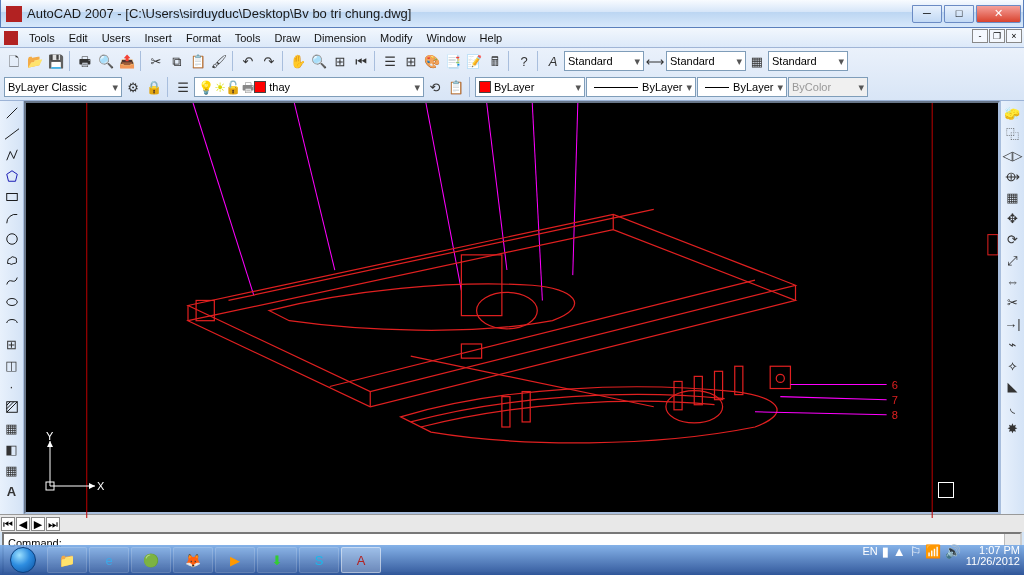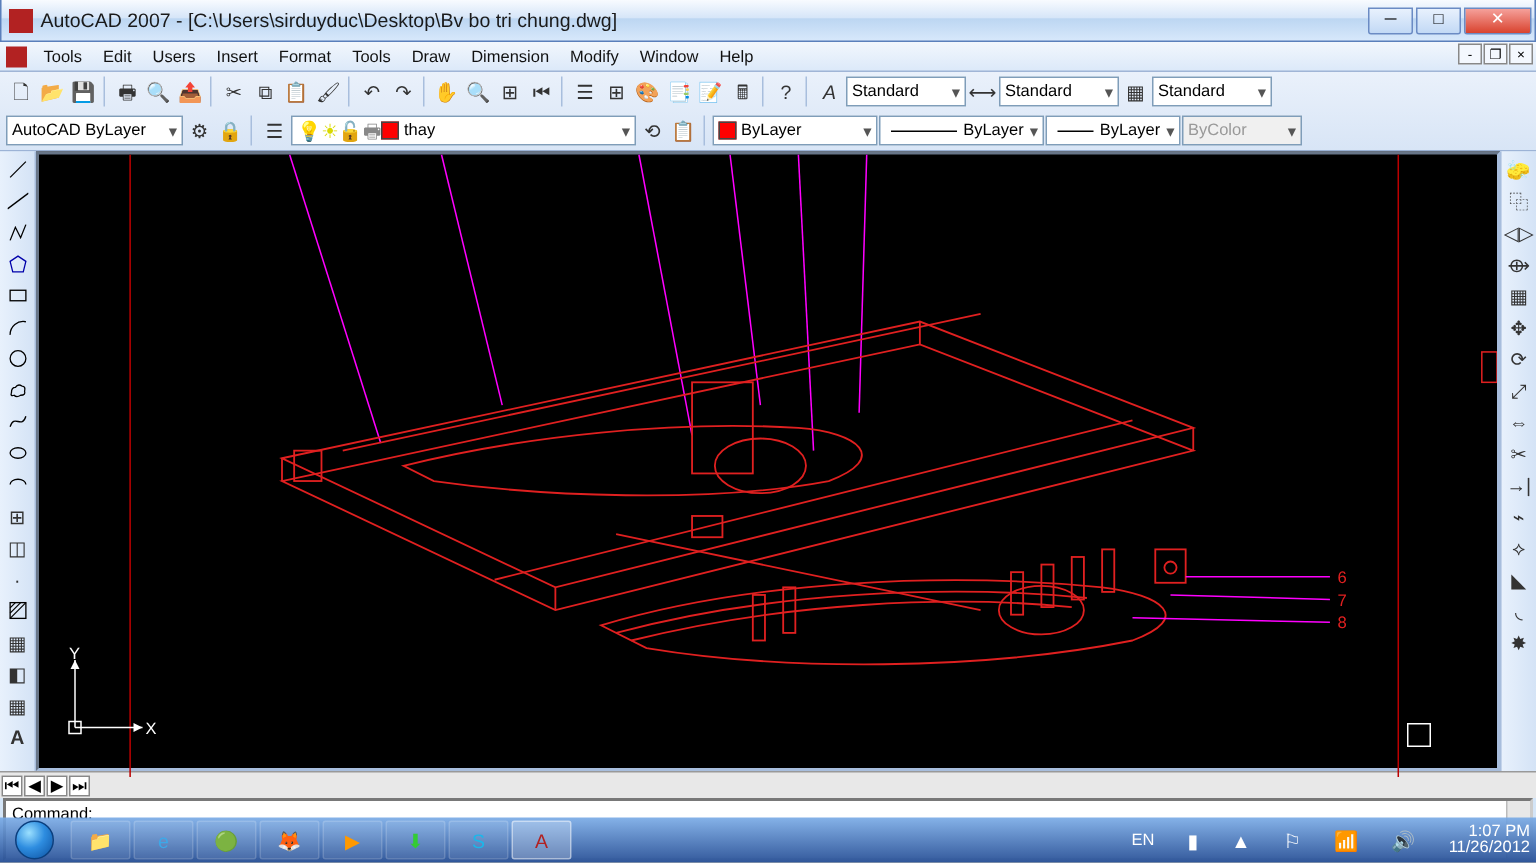--- a/index.html
+++ b/index.html
@@ -53,21 +53,21 @@
 
 
 .status { height: 20px; background: linear-gradient(#f0f5fc,#dae6f6); display: flex; align-items: center; font-size: 10px; border-top: 1px solid #a8bedd; }
 
 
 .taskbar { position: absolute; bottom: 0; left: 0; right: 0; height: 30px; background: linear-gradient(to bottom, rgba(120,170,230,.9), rgba(40,80,150,.95)); display: flex; align-items: center; }
 .start { width: 46px; height: 30px; display: flex; align-items: center; justify-content: center; }
 .start .orb { width: 26px; height: 26px; border-radius: 50%; background: radial-gradient(circle at 35% 30%, #9be0ff, #2e8de0 45%, #0b4f9e); border:1px solid #0b3f7e; position: relative; }
 .taskbar .pin { width: 40px; height: 26px; margin: 0 1px; background: rgba(255,255,255,.08); border: 1px solid rgba(255,255,255,.15); border-radius: 2px; display: flex; align-items: center; justify-content: center; }
 .taskbar .pin.active { background: rgba(255,255,255,.25); border-color: rgba(255,255,255,.45); }
-.tray { margin-left: auto; height: 30px; display: flex; align-items: center; color: #fff; font-size: 10px; padding: 0 4px; gap: 22px; }
+.tray { margin-left: auto; height: 30px; display: flex; color: #fff; font-size: 10px; padding: 0 4px; gap: 4px; }
 .tray .clk { text-align: right; line-height: 11px; }
 
 
 .g { font-size: 13px; line-height: 1; }
 </style>
 </head>
 <body>
 
 <div class="titlebar">
   <span class="appicon"></span>
@@ -195,21 +195,21 @@
         <span class="g">▦</span>
       </span>
     <span class="combo" style="width:80px">
         <span>Standard</span>
         <span class="arrow">▾</span>
       </span>
   </div>
 
   <div class="toolrow">
     <span class="combo" style="width:118px">
-        <span>AutoCAD ByLayer</span>
+        <span>ByLayer Classic</span>
         <span class="arrow">▾</span>
       </span>
     <span class="tbtn">
         <span class="g">⚙</span>
       </span>
     <span class="tbtn">
         <span class="g">🔒</span>
       </span>
     <span class="sep"></span>
     <span class="tbtn">

